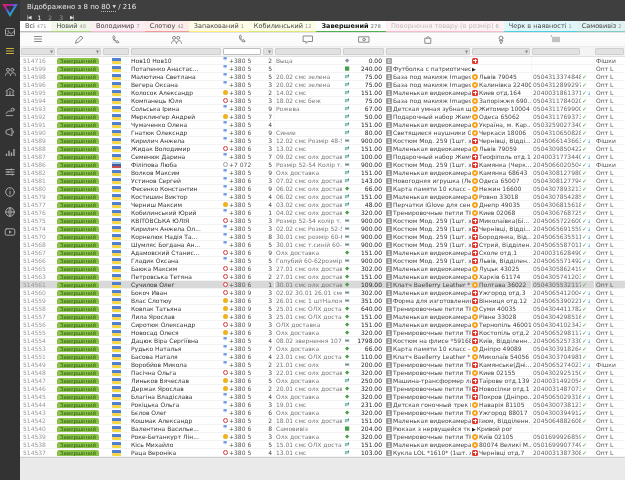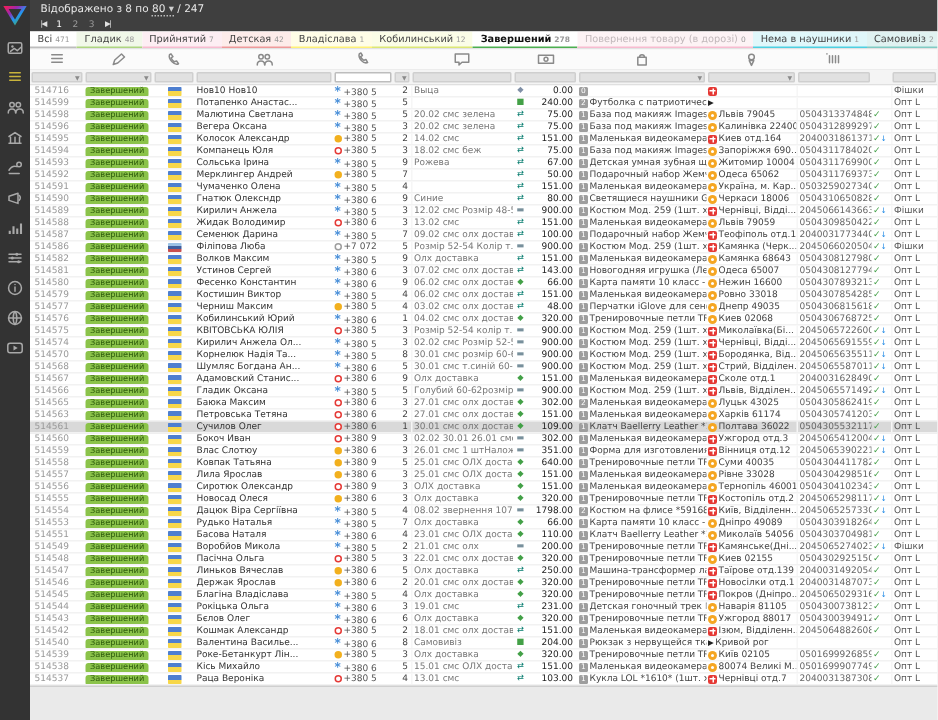--- a/index.html
+++ b/index.html
@@ -161,43 +161,43 @@
           </svg>
         </div>
       </div>
   </aside>
 
   <div class="main">
     <div class="topbar">
       <div class="tb1">
         <span>Відображено з 8 по</span>
         <span class="pgsize"><span>80</span> <span class="caret">▼</span></span>
-        <span>/ 247</span>
+        <span>/ 216</span>
       </div>
       <div class="tb2">
         <span class="pg-end">|◀</span>
         <span id="pg-nums" style="display:flex;gap:7px">
             <span class="pg-num cur">1</span>
             <span class="pg-num">2</span>
             <span class="pg-num">3</span>
           </span>
         <span class="pg-end">▶|</span>
       </div>
     </div>
 
     <div class="tabs" id="tabs">
         <div class="tab" style="--c: #bdbdbd; --bg: #ffffff;"><span>Всі</span><span class="cnt">471</span></div>
-        <div class="tab" style="--c: #aed581; --bg: #f1f8e9;"><span>Гладик</span><span class="cnt">48</span></div>
-        <div class="tab" style="--c: #f8bbd0; --bg: #fdeef3;"><span>Прийнятий</span><span class="cnt">7</span></div>
-        <div class="tab" style="--c: #ef9a9a; --bg: #fdecea;"><span>Детская</span><span class="cnt">42</span></div>
-        <div class="tab" style="--c: #fff176; --bg: #fffde7;"><span>Владіслава</span><span class="cnt">1</span></div>
+        <div class="tab" style="--c: #aed581; --bg: #f1f8e9;"><span>Новий</span><span class="cnt">48</span></div>
+        <div class="tab" style="--c: #f8bbd0; --bg: #fdeef3;"><span>Володимир</span><span class="cnt">7</span></div>
+        <div class="tab" style="--c: #ef9a9a; --bg: #fdecea;"><span>Слотюу</span><span class="cnt">42</span></div>
+        <div class="tab" style="--c: #fff176; --bg: #fffde7;"><span>Запакований</span><span class="cnt">1</span></div>
         <div class="tab" style="--c: #dce775; --bg: #fbfde7;"><span>Кобилинський</span><span class="cnt">12</span></div>
         <div class="tab active" style="--c: #4caf50; --bg: #ffffff;"><span>Завершений</span><span class="cnt">278</span></div>
-        <div class="tab muted" style="--c: #f8bbd0; --bg: #fdf3f5;"><span>Повернення товару (в дорозі)</span><span class="cnt">0</span></div>
-        <div class="tab" style="--c: #4dd0e1; --bg: #e0f7fa;"><span>Нема в наушники</span><span class="cnt">1</span></div>
+        <div class="tab muted" style="--c: #f8bbd0; --bg: #fdf3f5;"><span>Повернення товару (в розмір)</span><span class="cnt">0</span></div>
+        <div class="tab" style="--c: #4dd0e1; --bg: #e0f7fa;"><span>Черк в наявності</span><span class="cnt">1</span></div>
         <div class="tab" style="--c: #80cbc4; --bg: #e0f2f1;"><span>Самовивіз</span><span class="cnt">2</span></div>
       </div>
 
     <div class="grid thead-icons" id="thead-icons">
         <div class="hcell">
           <svg viewBox="0 0 12 11" fill="none">
             <path d="M2.5 2.5h7M2.5 5h7M2.5 7.5h7" stroke="currentColor" stroke-width="1" stroke-linecap="round" stroke-linejoin="round"></path>
           </svg>
         </div>
         <div class="hcell">

